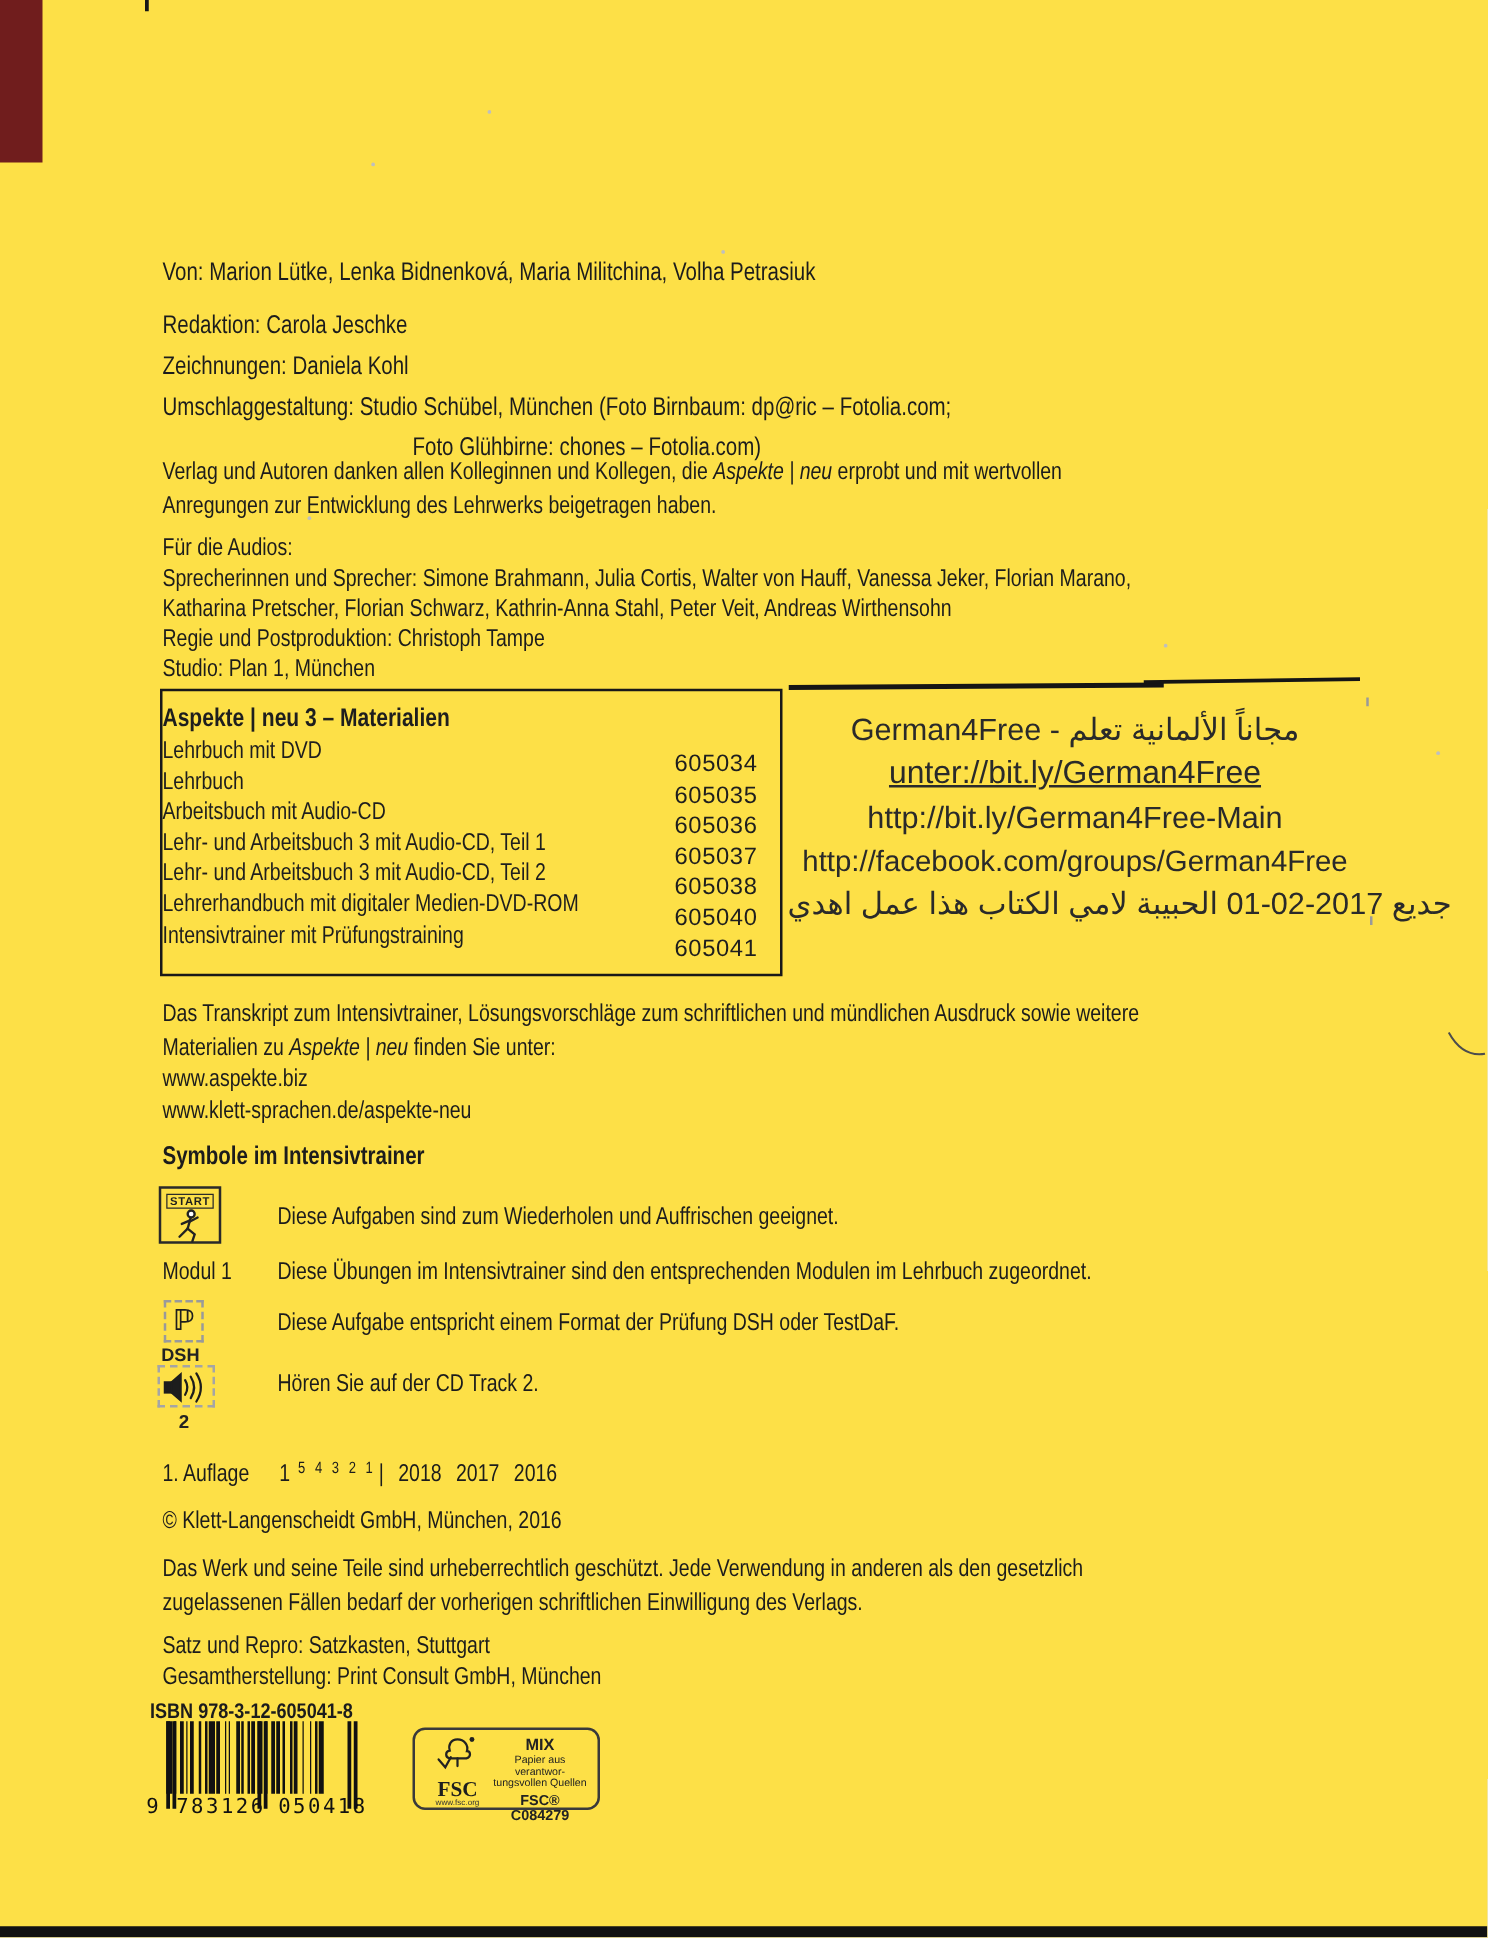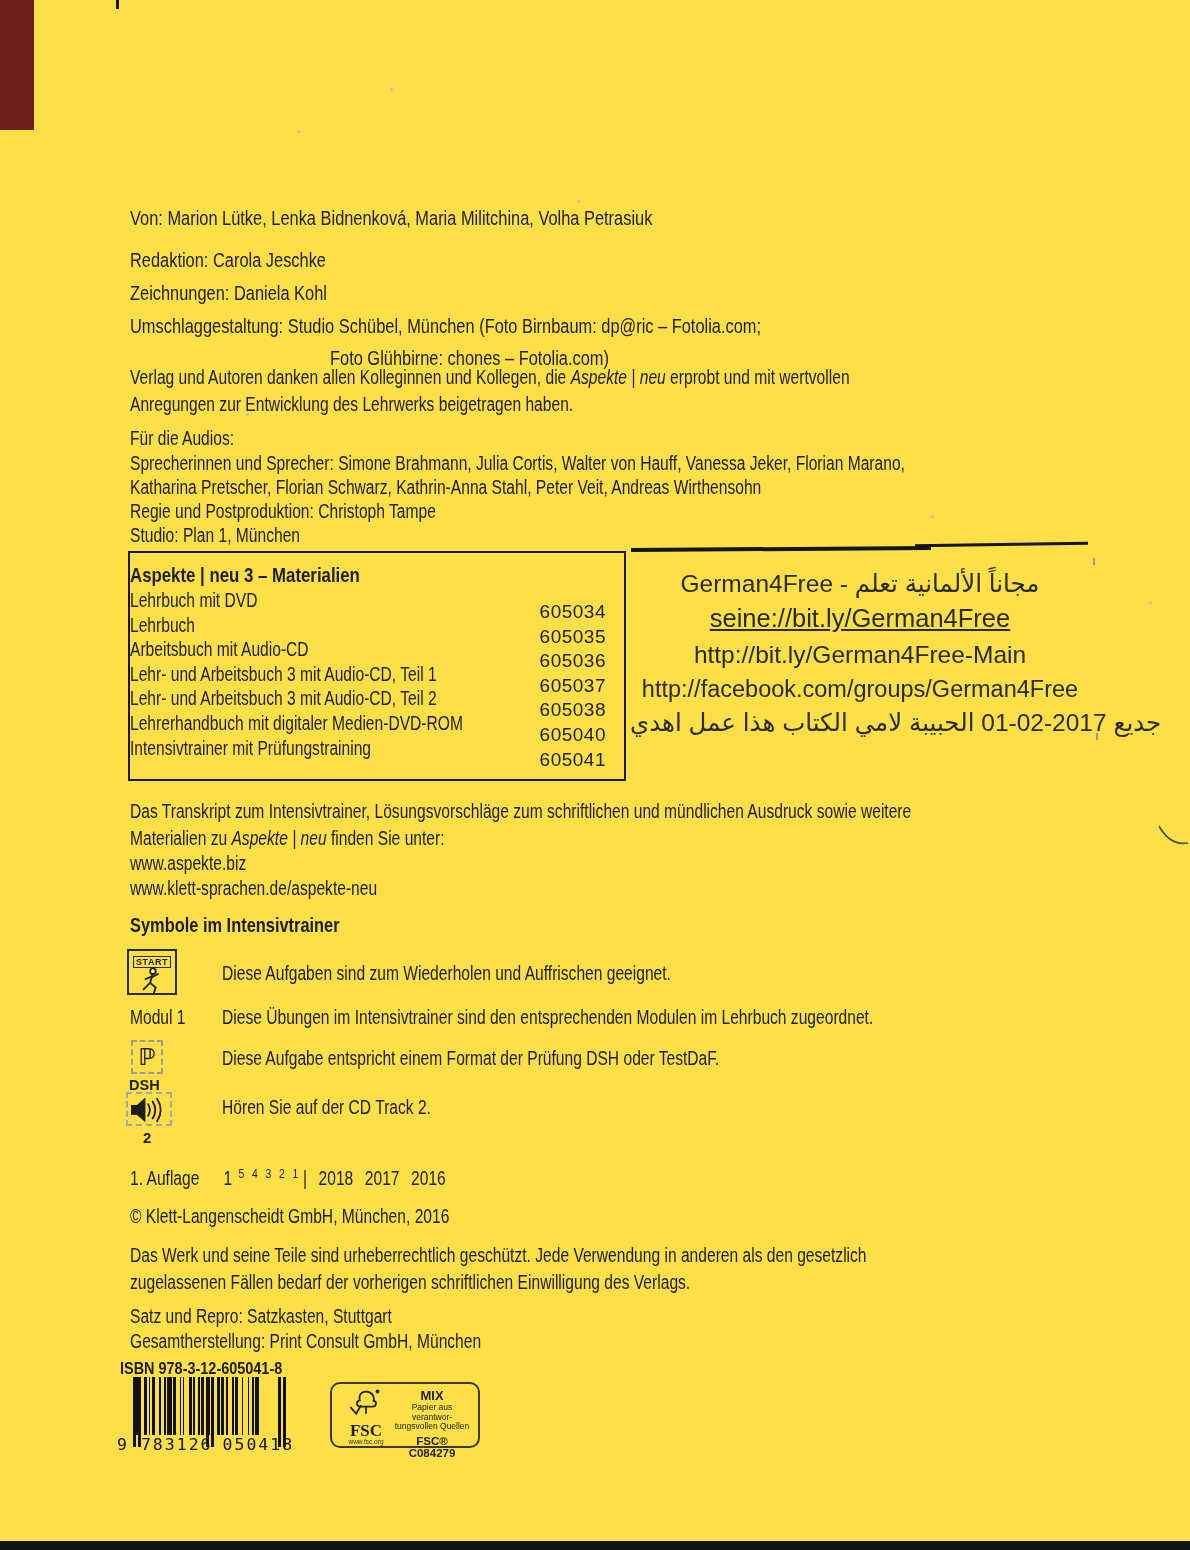--- a/index.html
+++ b/index.html
@@ -131,21 +131,21 @@
       </div>
   </div>
 
   <div class="abs rule" style="left:631px;top:547px;width:300px;height:4px;transform:rotate(-0.4deg);"></div>
   <div class="abs rule" style="left:915px;top:543px;width:173px;height:3px;transform:rotate(-0.8deg);"></div>
 
   <div class="abs wm" style="top:569px;">
     <span class="wm-line"><span dir="auto" style="unicode-bidi: isolate;">German4Free</span> <span dir="auto" style="unicode-bidi: isolate;">-</span> <span dir="auto" style="unicode-bidi: isolate;">تعلم</span> <span dir="auto" style="unicode-bidi: isolate;">الألمانية</span> <span dir="auto" style="unicode-bidi: isolate;">مجاناً</span></span>
   </div>
   <div class="abs wm" style="top:604px;">
-    <span class="wm-link">seine://bit.ly/German4Free</span>
+    <span class="wm-link">unter://bit.ly/German4Free</span>
   </div>
   <div class="abs wm" style="top:641px;">
     <span class="wm-line">http://bit.ly/German4Free-Main</span>
   </div>
   <div class="abs wm" style="top:676px;">
     <span class="wm-line wm-l4">http://facebook.com/groups/German4Free</span>
   </div>
   <div class="abs wm" style="top:708px;">
     <span class="wm-line"><span dir="auto" style="unicode-bidi: isolate;">اهدي</span> <span dir="auto" style="unicode-bidi: isolate;">عمل</span> <span dir="auto" style="unicode-bidi: isolate;">هذا</span> <span dir="auto" style="unicode-bidi: isolate;">الكتاب</span> <span dir="auto" style="unicode-bidi: isolate;">لامي</span> <span dir="auto" style="unicode-bidi: isolate;">الحبيبة</span> <span dir="auto" style="unicode-bidi: isolate;">01-02-2017</span> <span dir="auto" style="unicode-bidi: isolate;">جديع</span></span>
   </div>

